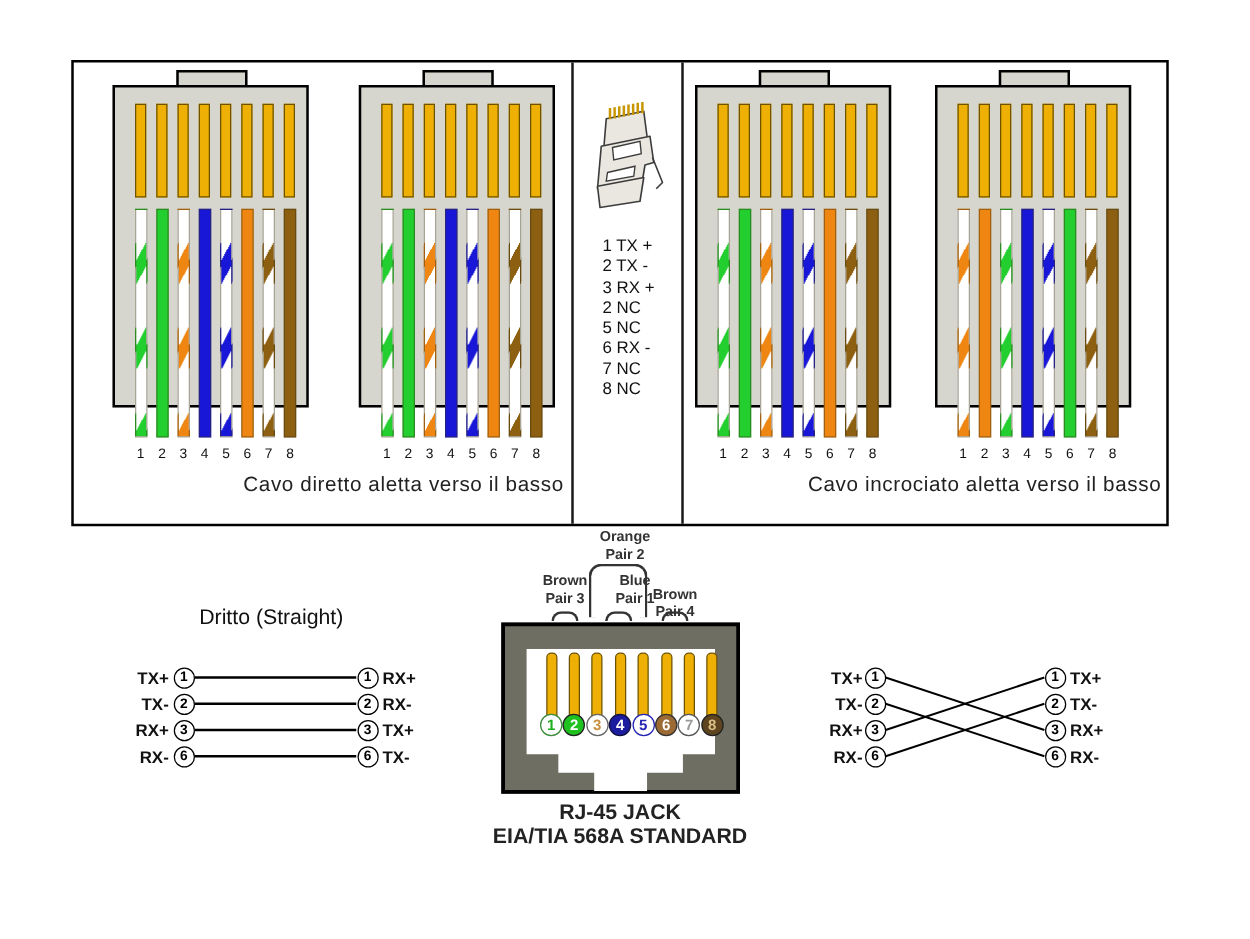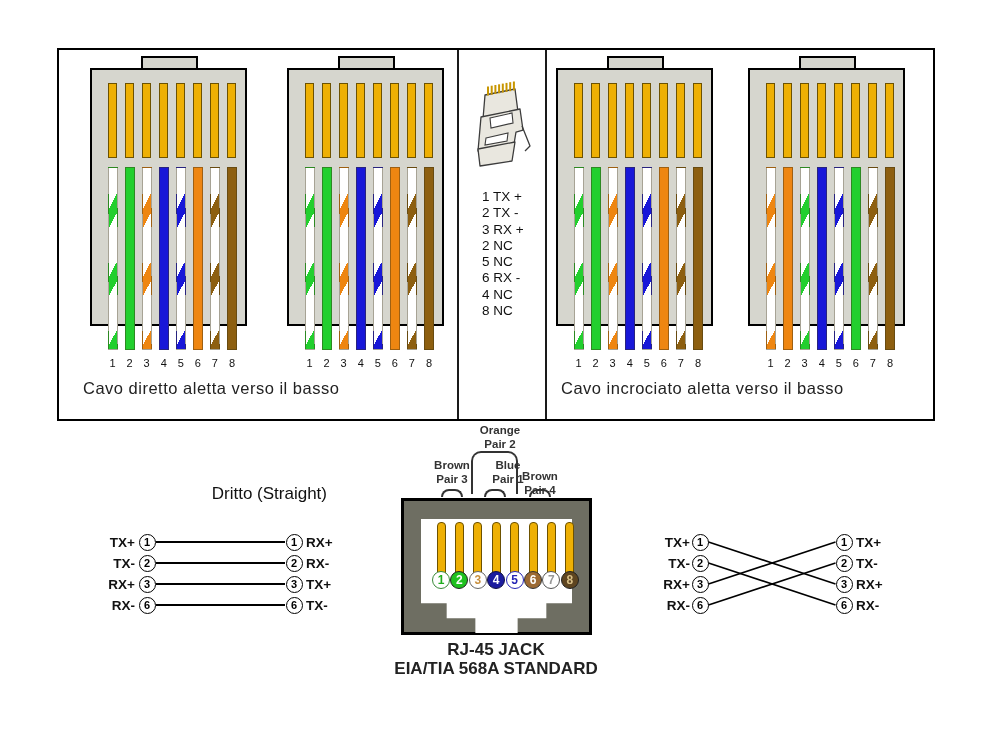--- a/index.html
+++ b/index.html
@@ -11,25 +11,25 @@
   
   .topbox{left:57px;top:48px;width:878px;height:373px;border:2px solid #000;box-sizing:border-box;background:#fff;}
   .vline{top:50px;width:2px;height:369px;background:#1a1a1a;}
   
   .conn{top:56px;width:157px;height:322px;}
   .conn-tab{position:absolute;left:51px;top:0;width:57px;height:14px;border:2px solid #000;box-sizing:border-box;}
   .conn-body{position:absolute;left:0;top:12px;width:157px;height:258px;border:2px solid #000;box-sizing:border-box;}
   .pin{position:absolute;top:27px;width:9px;height:75px;box-sizing:border-box;}
   .wire{position:absolute;top:111px;width:10px;height:183px;box-sizing:border-box;border:1px solid rgba(60,50,20,0.45);}
   .wnum{position:absolute;top:301px;width:14px;text-align:center;font-size:11px;color:#111;}
-  .caption{top:379px;width:368px;text-align:left;font-size:16.5px;color:#222;letter-spacing:0.5px;}
+  .caption{top:379px;width:368px;text-align:right;font-size:16.5px;color:#222;letter-spacing:0.5px;}
   
   .legend-line{width:70px;height:16.3px;font-size:13.5px;color:#111;white-space:pre;}
   
-  .diag-title{width:220px;text-align:right;font-size:17px;color:#111;}
+  .diag-title{width:220px;text-align:center;font-size:17px;color:#111;}
   .wlabel{font-size:13.5px;font-weight:bold;color:#111;height:17px;line-height:17px;}
   .wcircle{width:17px;height:17px;border:1.6px solid #000;border-radius:50%;box-sizing:border-box;
            background:#fff;font-size:11px;font-weight:bold;text-align:center;line-height:14px;color:#000;}
   .hline{height:1.6px;background:#000;}
   
   .jack{left:401px;top:498px;width:191px;height:137px;border:3px solid #000;box-sizing:border-box;}
   .jack-cavity{position:absolute;left:17px;top:18px;width:151px;height:114px;background:#fff;
     clip-path:polygon(0 0,100% 0,100% 74%,83% 74%,83% 87%,64% 87%,64% 100%,36% 100%,36% 87%,17% 87%,17% 74%,0 74%);}
   .jpin{position:absolute;top:21px;width:9px;height:54px;border-radius:4px 4px 0 0;box-sizing:border-box;}
   .jcircle{position:absolute;top:70px;width:18px;height:18px;border-radius:50%;box-sizing:border-box;
@@ -198,21 +198,21 @@
         <line x1="43.9" y1="12.5" x2="43.9" y2="3.5"></line>
     </g>
   </svg>
   <div class="abs" style="left:482px;top:189px" id="legend">
       <div class="legend-line">1 TX +</div>
       <div class="legend-line">2 TX -</div>
       <div class="legend-line">3 RX +</div>
       <div class="legend-line">2 NC</div>
       <div class="legend-line">5 NC</div>
       <div class="legend-line">6 RX -</div>
-      <div class="legend-line">4 NC</div>
+      <div class="legend-line">7 NC</div>
       <div class="legend-line">8 NC</div>
     </div>
 
   <div class="abs diag-title" style="left:107px;top:484px">Dritto (Straight)</div>
   <div id="sdiag"></div>
 
   <div id="xdiag"></div>
 
   <div class="abs" style="left:458px;top:424px">
     <div class="pair-label"><span>Orange</span><br><span>Pair 2</span></div>

